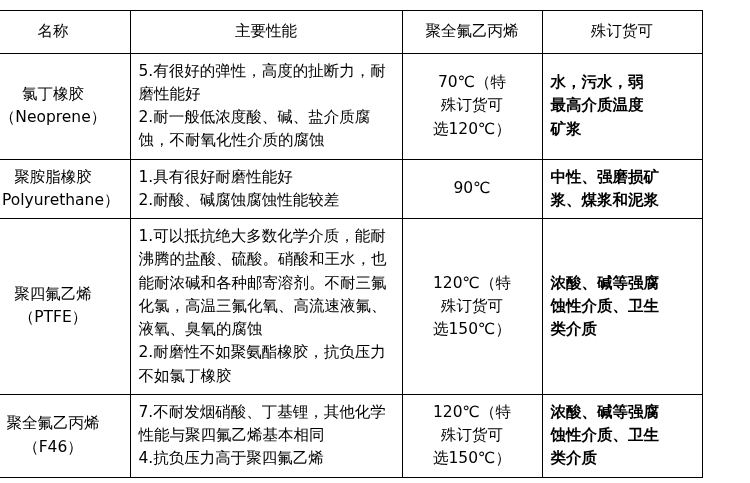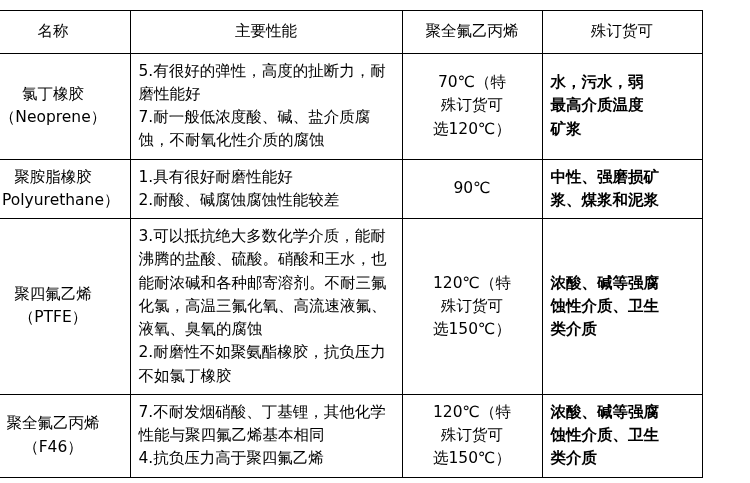--- a/index.html
+++ b/index.html
@@ -84,21 +84,21 @@
     </thead>
     <tbody>
 
       <tr>
         <td class="name">
           <span class="line">氯丁橡胶</span>
           <span class="line">（Neoprene）</span>
         </td>
         <td class="perf">
           <span class="line">5.有很好的弹性，高度的扯断力，耐磨性能好</span>
-          <span class="line">7.耐一般低浓度酸、碱、盐介质腐蚀，不耐氧化性介质的腐蚀</span>
+          <span class="line">2.耐一般低浓度酸、碱、盐介质腐蚀，不耐氧化性介质的腐蚀</span>
         </td>
         <td class="temp">
           <span class="line">70℃（特</span>
           <span class="line">殊订货可</span>
           <span class="line">选120℃）</span>
         </td>
         <td class="scope">
           <span class="line">水，污水，弱</span>
           <span class="line">最高介质温度</span>
           <span class="line">矿浆</span>
@@ -122,21 +122,21 @@
           <span class="line">浆、煤浆和泥浆</span>
         </td>
       </tr>
 
       <tr>
         <td class="name">
           <span class="line">聚四氟乙烯</span>
           <span class="line">（PTFE）</span>
         </td>
         <td class="perf">
-          <span class="line">3.可以抵抗绝大多数化学介质，能耐沸腾的盐酸、硫酸。硝酸和王水，也能耐浓碱和各种邮寄溶剂。不耐三氟化氯，高温三氟化氧、高流速液氟、液氧、臭氧的腐蚀</span>
+          <span class="line">1.可以抵抗绝大多数化学介质，能耐沸腾的盐酸、硫酸。硝酸和王水，也能耐浓碱和各种邮寄溶剂。不耐三氟化氯，高温三氟化氧、高流速液氟、液氧、臭氧的腐蚀</span>
           <span class="line">2.耐磨性不如聚氨酯橡胶，抗负压力不如氯丁橡胶</span>
         </td>
         <td class="temp">
           <span class="line">120℃（特</span>
           <span class="line">殊订货可</span>
           <span class="line">选150℃）</span>
         </td>
         <td class="scope">
           <span class="line">浓酸、碱等强腐</span>
           <span class="line">蚀性介质、卫生</span>

